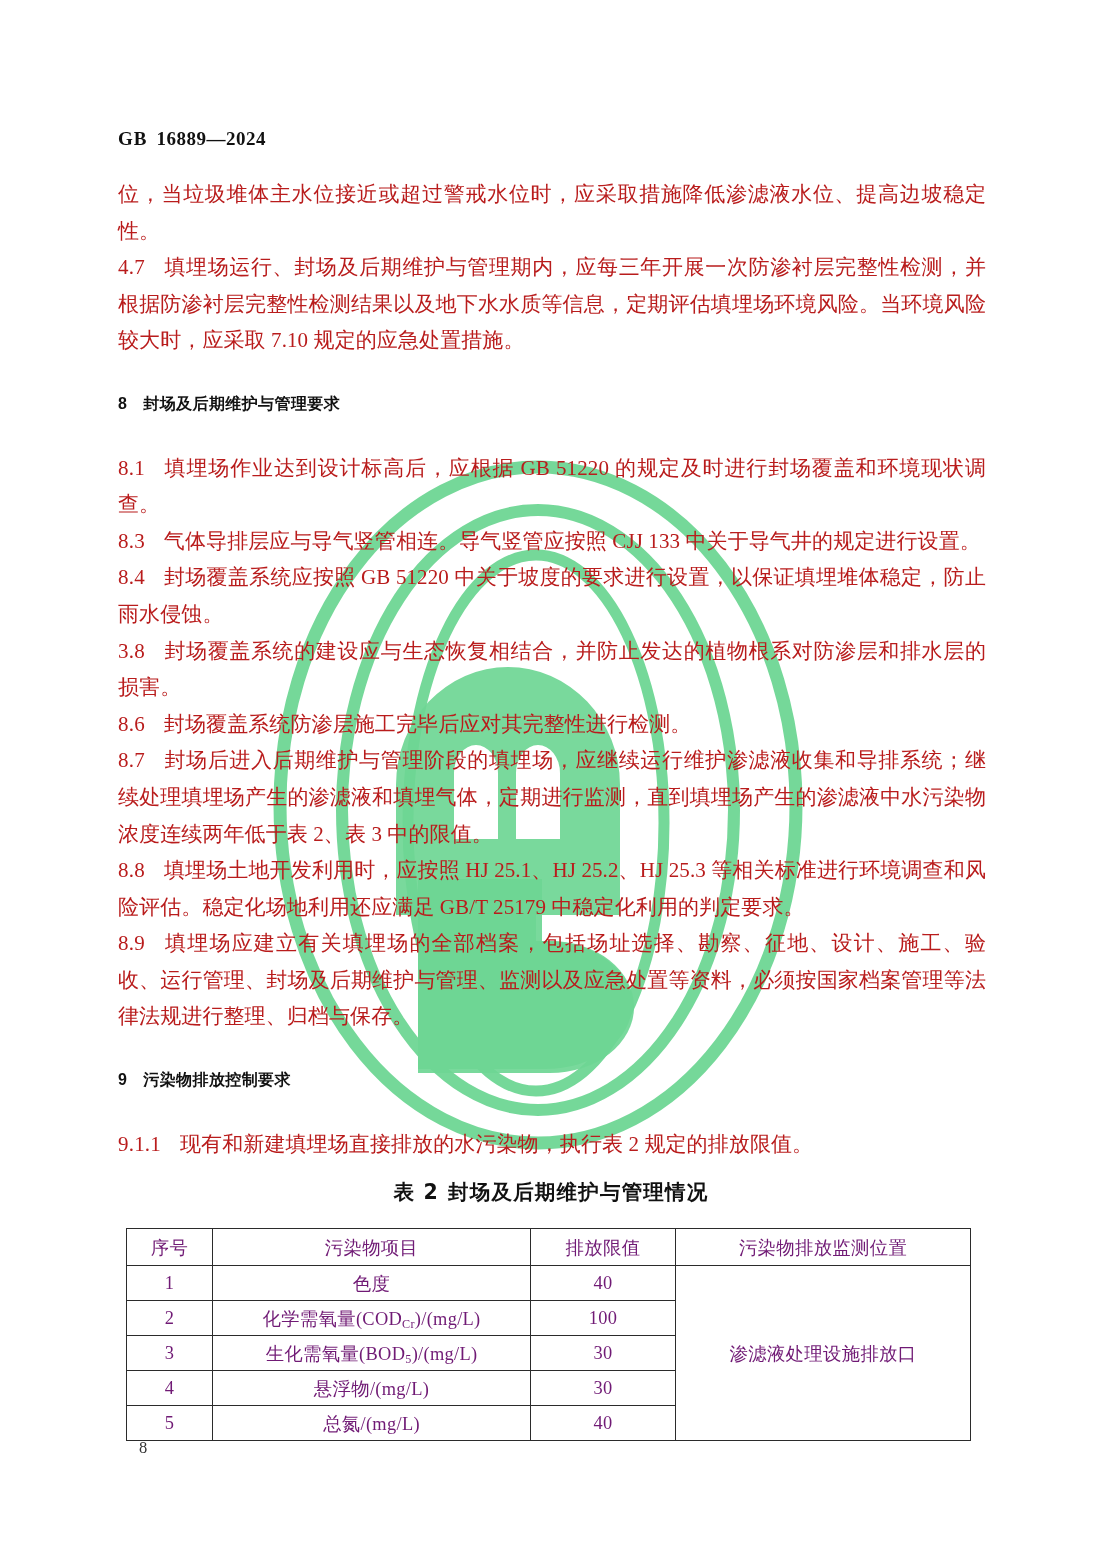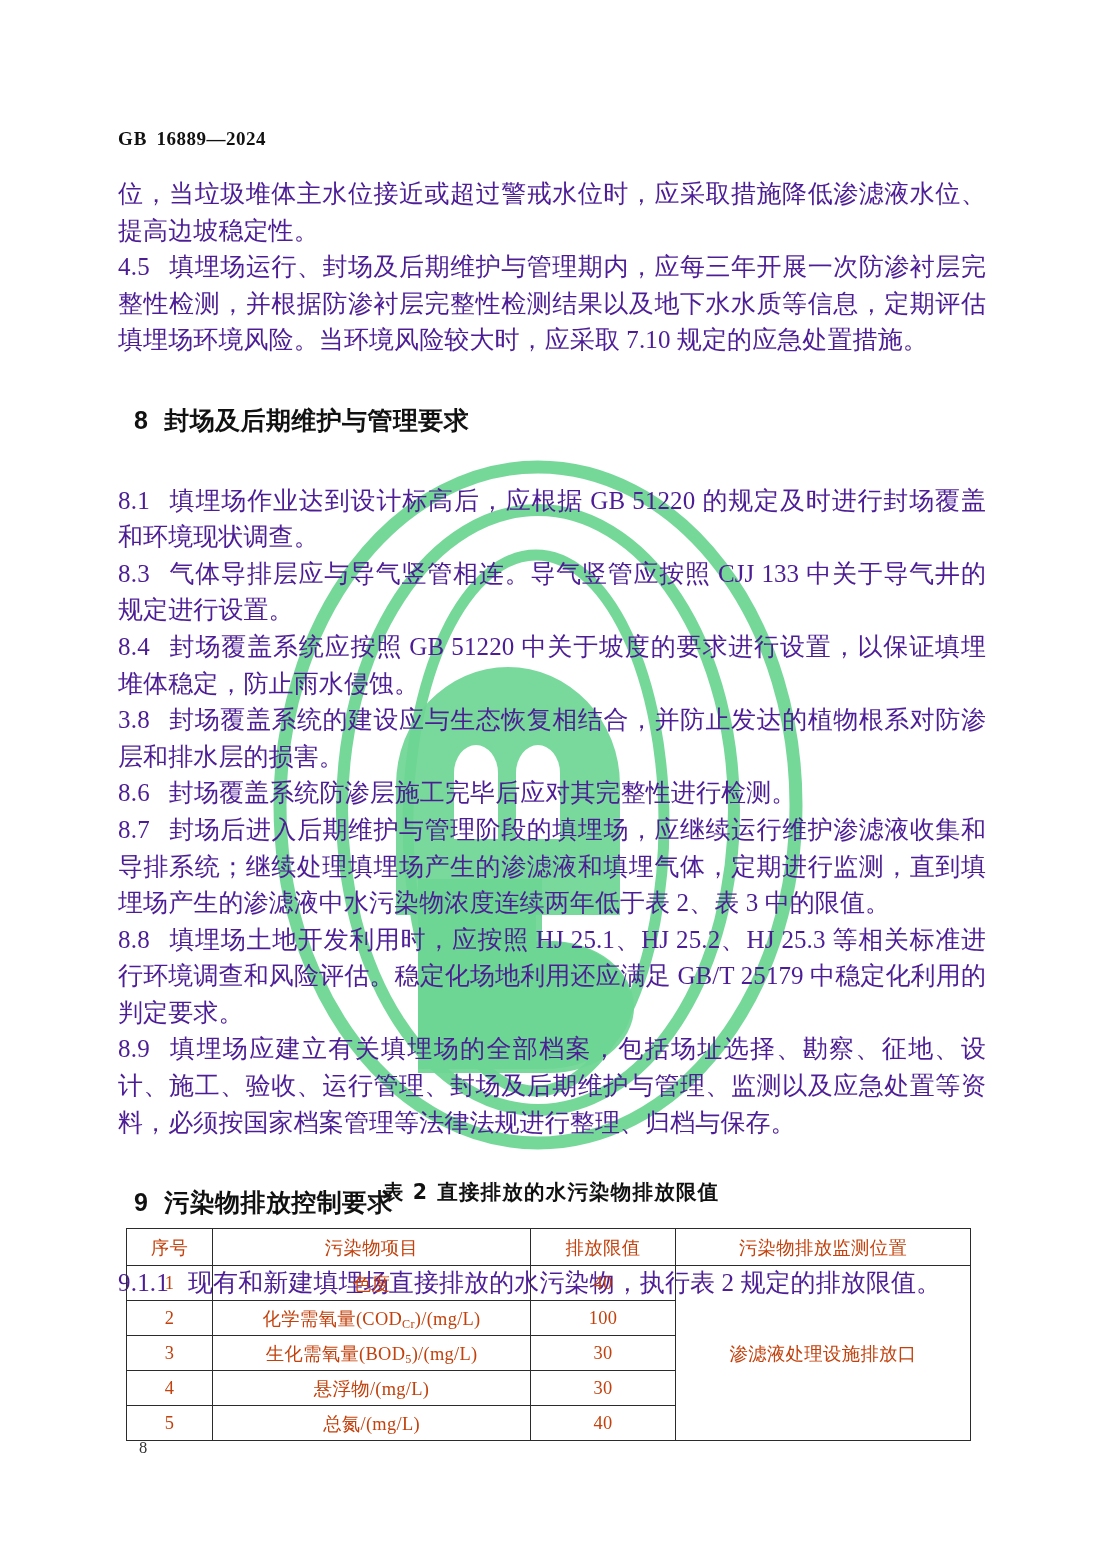--- a/index.html
+++ b/index.html
@@ -65,40 +65,40 @@
 
   .body-block {
     position: absolute;
     left: 118px;
     top: 176px;
     width: 868px;
   }
 
   p.para {
     margin: 0;
-    font-size: 25px;
+    font-size: 21px;
     line-height: 36.6px;
-    color: #4c1d95;
+    color: #b91c1c;
     text-align: justify;
     text-justify: inter-character;
     font-family: "Liberation Serif", "DejaVu Serif", serif;
     letter-spacing: 0.1px;
   }
   p.para .lbl {
     font-family: "Liberation Serif", serif;
     letter-spacing: 0.2px;
   }
   p.para .ind {
     display: inline-block;
     width: 19px;
   }
 
   h2.sec {
-    margin: 16px;
-    font-size: 25px;
+    margin: 0;
+    font-size: 16px;
     line-height: 36.6px;
     font-weight: 700;
     color: #111;
     font-family: "DejaVu Sans", "Liberation Sans", sans-serif;
     letter-spacing: 0.4px;
   }
   h2.sec .snum {
     font-family: "Liberation Sans", sans-serif;
     font-weight: 700;
     margin-right: 16px;
@@ -132,21 +132,21 @@
   table.t2 {
     border-collapse: collapse;
     width: 844px;
     table-layout: fixed;
   }
   table.t2 td, table.t2 th {
     border: 1px solid #2b2b2b;
     text-align: center;
     vertical-align: middle;
     font-size: 18.4px;
-    color: #c2410c;
+    color: #701a75;
     font-family: "Liberation Serif", "DejaVu Serif", serif;
     font-weight: 400;
     padding: 0;
     height: 34px;
     letter-spacing: 0.3px;
   }
   table.t2 th { font-weight: 400; height: 36px; }
   col.c1 { width: 86px; }
   col.c2 { width: 318px; }
   col.c3 { width: 145px; }
@@ -202,21 +202,21 @@
   <div class="content">
 
     <div class="header">
       <span class="gb">GB</span><span class="num">16889—2024</span>
     </div>
 
     <div class="body-block">
 
       <p class="para"><span>位，当垃圾堆体主水位接近或超过警戒水位时，应采取措施降低渗滤液水位、提高边坡稳定性。</span></p>
 
-      <p class="para"><span class="lbl">4.5</span><span class="ind"></span><span>填埋场运行、封场及后期维护与管理期内，应每三年开展一次防渗衬层完整性检测，并根据防渗衬层完整性检测结果以及地下水水质等信息，定期评估填埋场环境风险。当环境风险较大时，应采取 7.10 规定的应急处置措施。</span></p>
+      <p class="para"><span class="lbl">4.7</span><span class="ind"></span><span>填埋场运行、封场及后期维护与管理期内，应每三年开展一次防渗衬层完整性检测，并根据防渗衬层完整性检测结果以及地下水水质等信息，定期评估填埋场环境风险。当环境风险较大时，应采取 7.10 规定的应急处置措施。</span></p>
 
 
 
       <div class="gap-before-sec"></div>
 
       <h2 class="sec"><span class="snum">8</span><span>封场及后期维护与管理要求</span></h2>
 
       <div class="gap-after-sec"></div>
 
       <p class="para"><span class="lbl">8.1</span><span class="ind"></span><span>填埋场作业达到设计标高后，应根据 GB 51220 的规定及时进行封场覆盖和环境现状调查。</span></p>
@@ -232,21 +232,21 @@
 
       <h2 class="sec"><span class="snum">9</span><span>污染物排放控制要求</span></h2>
 
       <div class="gap-after-sec"></div>
 
       <p class="para"><span class="lbl">9.1.1</span><span class="ind"></span><span>现有和新建填埋场直接排放的水污染物，执行表 2 规定的排放限值。</span></p>
 
     </div>
 
     <div class="tbl-caption">
-      <span class="cap-no">表 2</span><span>直接排放的水污染物排放限值</span>
+      <span class="cap-no">表 2</span><span>封场及后期维护与管理情况</span>
     </div>
 
     <div class="tbl-wrap">
       <table class="t2">
         <colgroup>
             <col class="c1">
             <col class="c2">
             <col class="c3">
             <col class="c4">
           </colgroup>

